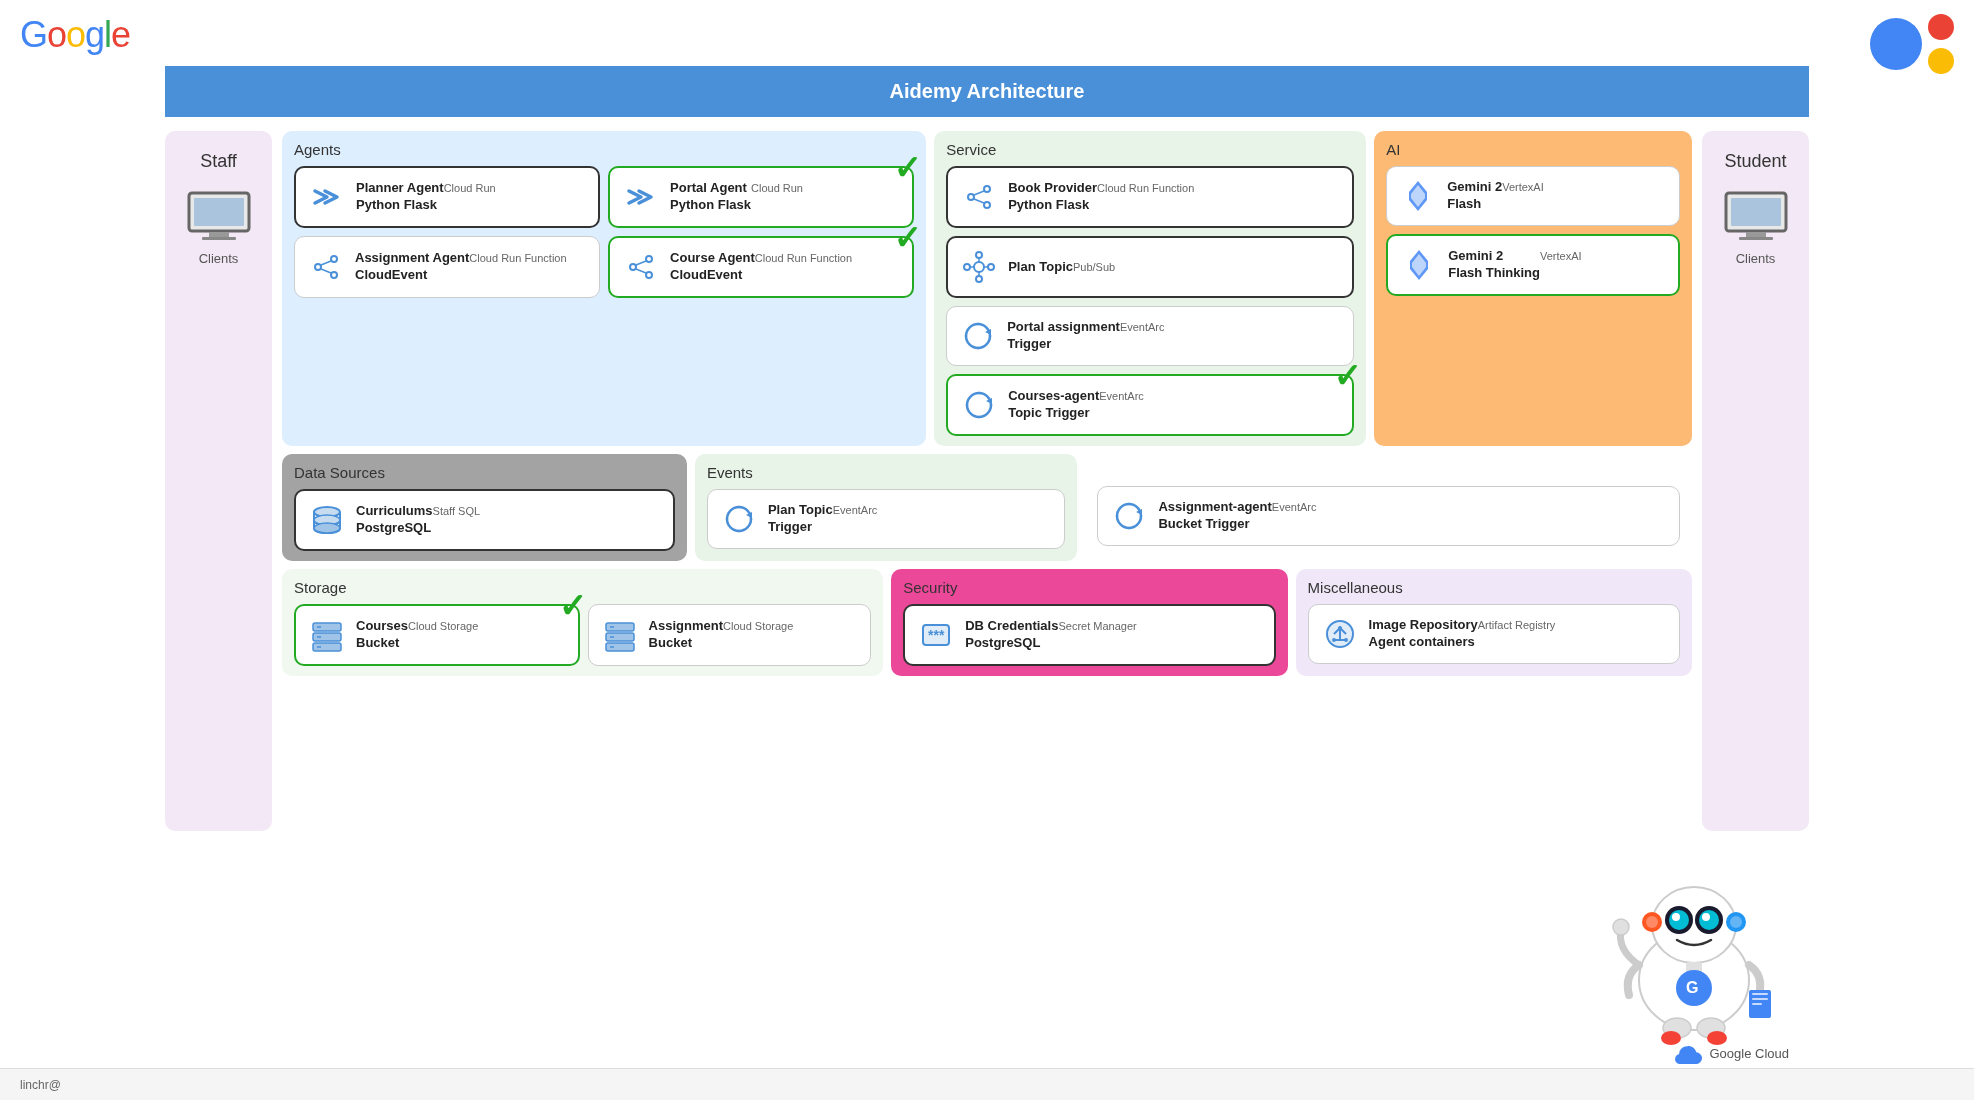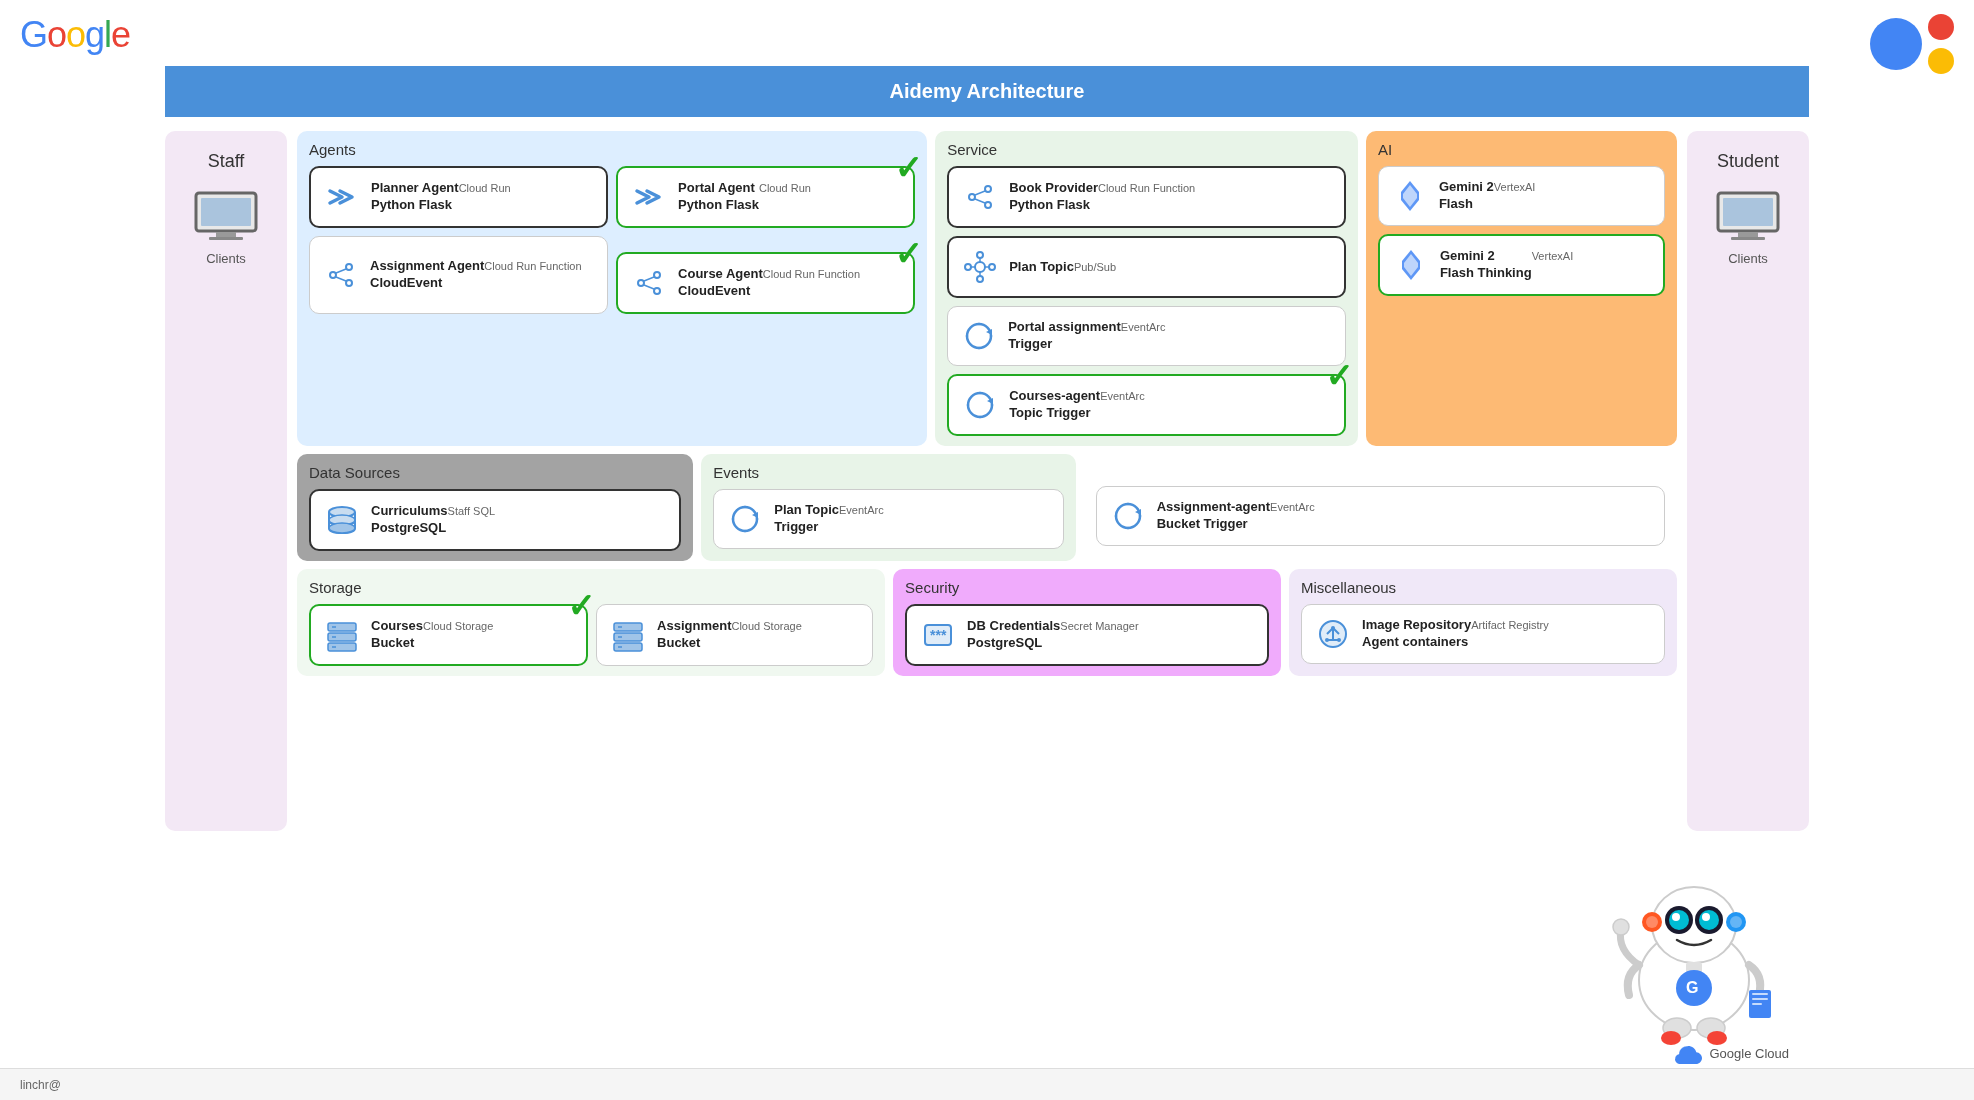--- a/index.html
+++ b/index.html
@@ -75,21 +75,21 @@
     
     .main-wrapper {
       margin: 0 0;
       padding: 6px 165px 10px;
       display: flex;
       gap: 10px;
     }
 
     
     .side-panel {
-      width: 122px;
+      width: 107px;
       min-height: 700px;
       background: #f3e8f5;
       border-radius: 10px;
       display: flex;
       flex-direction: column;
       align-items: center;
       padding-top: 20px;
       flex-shrink: 0;
     }
     .side-panel-label {
@@ -346,21 +346,21 @@
                 <line x1="15" y1="18" x2="25" y2="14" stroke="#4a90d9" stroke-width="1.5"></line>
                 <line x1="15" y1="22" x2="25" y2="26" stroke="#4a90d9" stroke-width="1.5"></line>
               </svg>
             </div>
             <div class="comp-card-text">
               <span class="comp-card-name">Assignment Agent<br>CloudEvent</span>
               <span class="comp-card-sub">Cloud Run Function</span>
             </div>
           </div>
 
-          <div class="comp-card green-border" style="position:relative;margin-top:16px;">
+          <div class="comp-card green-border" style="position:relative;">
             <div class="icon-box">
               <svg width="40" height="40" viewBox="0 0 40 40" fill="none">
                 <circle cx="12" cy="20" r="3" stroke="#4a90d9" stroke-width="2" fill="none"></circle>
                 <circle cx="28" cy="12" r="3" stroke="#4a90d9" stroke-width="2" fill="none"></circle>
                 <circle cx="28" cy="28" r="3" stroke="#4a90d9" stroke-width="2" fill="none"></circle>
                 <line x1="15" y1="18" x2="25" y2="14" stroke="#4a90d9" stroke-width="1.5"></line>
                 <line x1="15" y1="22" x2="25" y2="26" stroke="#4a90d9" stroke-width="1.5"></line>
               </svg>
             </div>
             <div class="comp-card-text">
@@ -582,21 +582,21 @@
             </div>
             <div class="comp-card-text">
               <span class="comp-card-name">Assignment<br>Bucket</span>
               <span class="comp-card-sub">Cloud Storage</span>
             </div>
           </div>
 
         </div>
       </div>
 
-      <div class="section-box security-section" style="flex:1; background:#f0abfc;">
+      <div class="section-box security-section" style="flex:1; background:#ec4899;">
         <div class="section-title">Security</div>
         <div class="comp-card dark-border">
           <div class="icon-box">
             <svg width="40" height="40" viewBox="0 0 40 40" fill="none">
               <rect x="7" y="10" width="26" height="20" rx="3" stroke="#4a90d9" stroke-width="2" fill="#e0ecf8"></rect>
               <text x="12" y="25" font-size="14" fill="#4a90d9" font-weight="bold">***</text>
             </svg>
           </div>
           <div class="comp-card-text">
             <span class="comp-card-name">DB Credentials<br>PostgreSQL</span>

